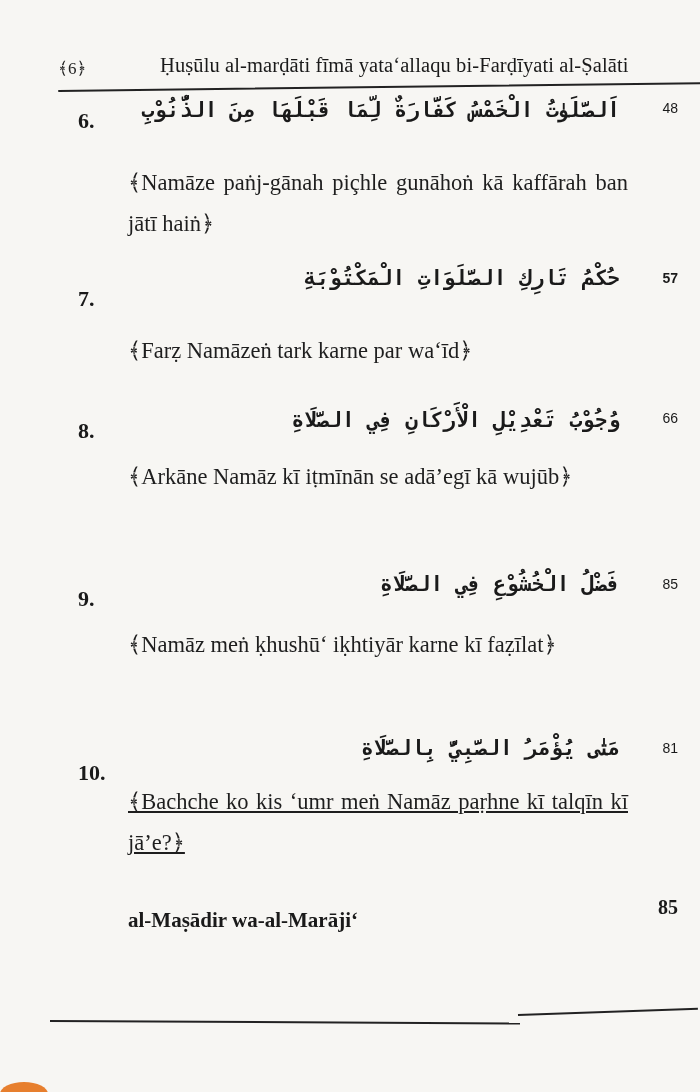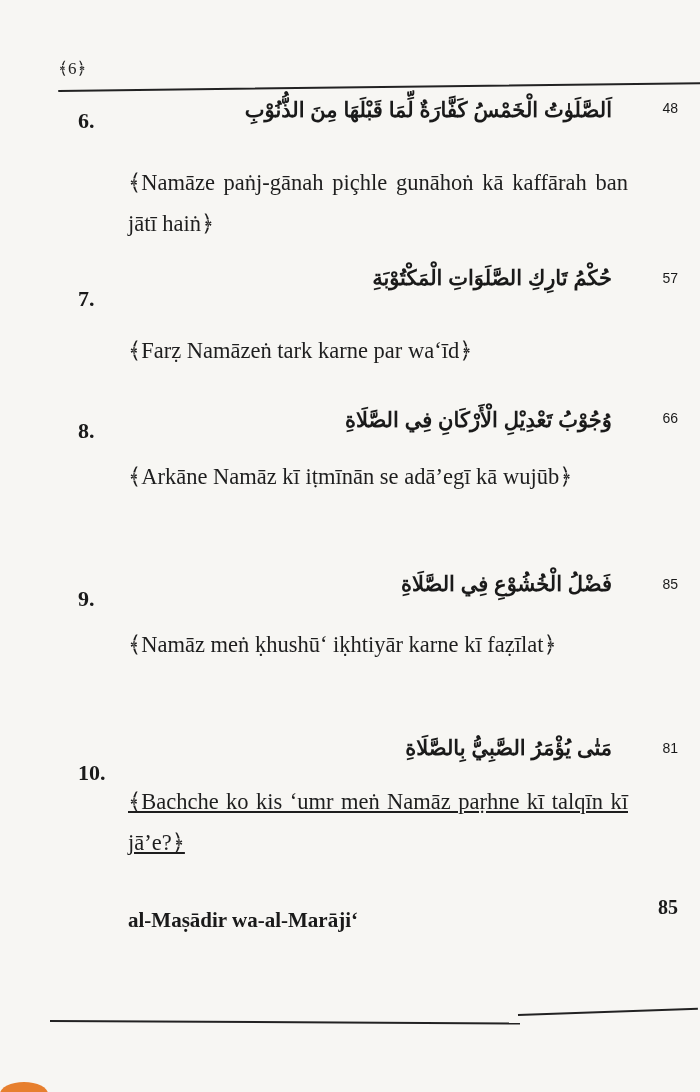--- a/index.html
+++ b/index.html
@@ -27,22 +27,22 @@
       position: absolute; left: 58px; top: 90px; width: 646px; height: 2px;
       background: #222; transform: rotate(-0.7deg); transform-origin: left center;
       border-radius: 2px;
     }
     .entry { position: absolute; left: 0; width: 700px; }
     .entry-num {
       position: absolute; left: 78px;
       font-family: "Liberation Serif", serif; font-weight: bold; font-size: 22px; color: #1a1a1a;
     }
     .arabic {
-      position: absolute; right: 88px; direction: rtl;
-      font-family: Liberation Sans, sans-serif; font-weight: bold; font-size: 21px; color: #1a1a1a;
+      position: absolute; right: 80px; direction: rtl;
+      font-family: Liberation Mono, monospace; font-weight: bold; font-size: 21px; color: #1a1a1a;
       white-space: nowrap;
     }
     .toc-page {
       position: absolute; right: 22px;
       font-family: "Liberation Sans", sans-serif; font-size: 14px; color: #1a1a1a;
     }
     .trans {
       position: absolute; left: 128px; width: 500px;
       font-family: "Liberation Serif", serif; font-size: 22.5px; line-height: 41px; color: #1e1e1e;
       text-align: justify; text-align-last: left;
@@ -68,34 +68,35 @@
       background: #e77f2e; border-radius: 50% 50% 0 0;
     }
   </style>
 </head>
 <body>
 
 <div class="page">
 
   <div class="header">
     <span class="page-num">﴾6﴿</span>
+    <span class="running-title">Ḥuṣūlu al-marḍāti fīmā yata‘allaqu bi-Farḍīyati al-Ṣalāti</span>
   </div>
   <div class="header-rule"></div>
 
   <div class="entry" style="top:96px;">
     <span class="entry-num" style="top:12px;">6.</span>
     <span class="arabic" style="top:2px;">اَلصَّلَوٰتُ الْخَمْسُ كَفَّارَةٌ لِّمَا قَبْلَهَا مِنَ الذُّنُوْبِ</span>
     <span class="toc-page" style="top:4px;">48</span>
     <div class="trans" style="top:66px;">﴾Namāze paṅj-gānah piçhle gunāhoṅ kā kaffārah ban jātī haiṅ﴿</div>
   </div>
 
   <div class="entry" style="top:262px;">
     <span class="entry-num" style="top:24px;">7.</span>
     <span class="arabic" style="top:4px;">حُكْمُ تَارِكِ الصَّلَوَاتِ الْمَكْتُوْبَةِ</span>
-    <span class="toc-page" style="top:8px;">57</span>
+    <span class="toc-page" style="top:8px;font-weight:bold;">57</span>
     <div class="trans" style="top:68px;">﴾Farẓ Namāzeṅ tark karne par wa‘īd﴿</div>
   </div>
 
   <div class="entry" style="top:420px;">
     <span class="entry-num" style="top:-2px;">8.</span>
     <span class="arabic" style="top:-12px;text-align:center;">وُجُوْبُ تَعْدِيْلِ الْأَرْكَانِ فِي الصَّلَاةِ</span>
     <span class="toc-page" style="top:-10px;">66</span>
     <div class="trans" style="top:36px;">﴾Arkāne Namāz kī iṭmīnān se adā’egī kā wujūb﴿</div>
   </div>
 

